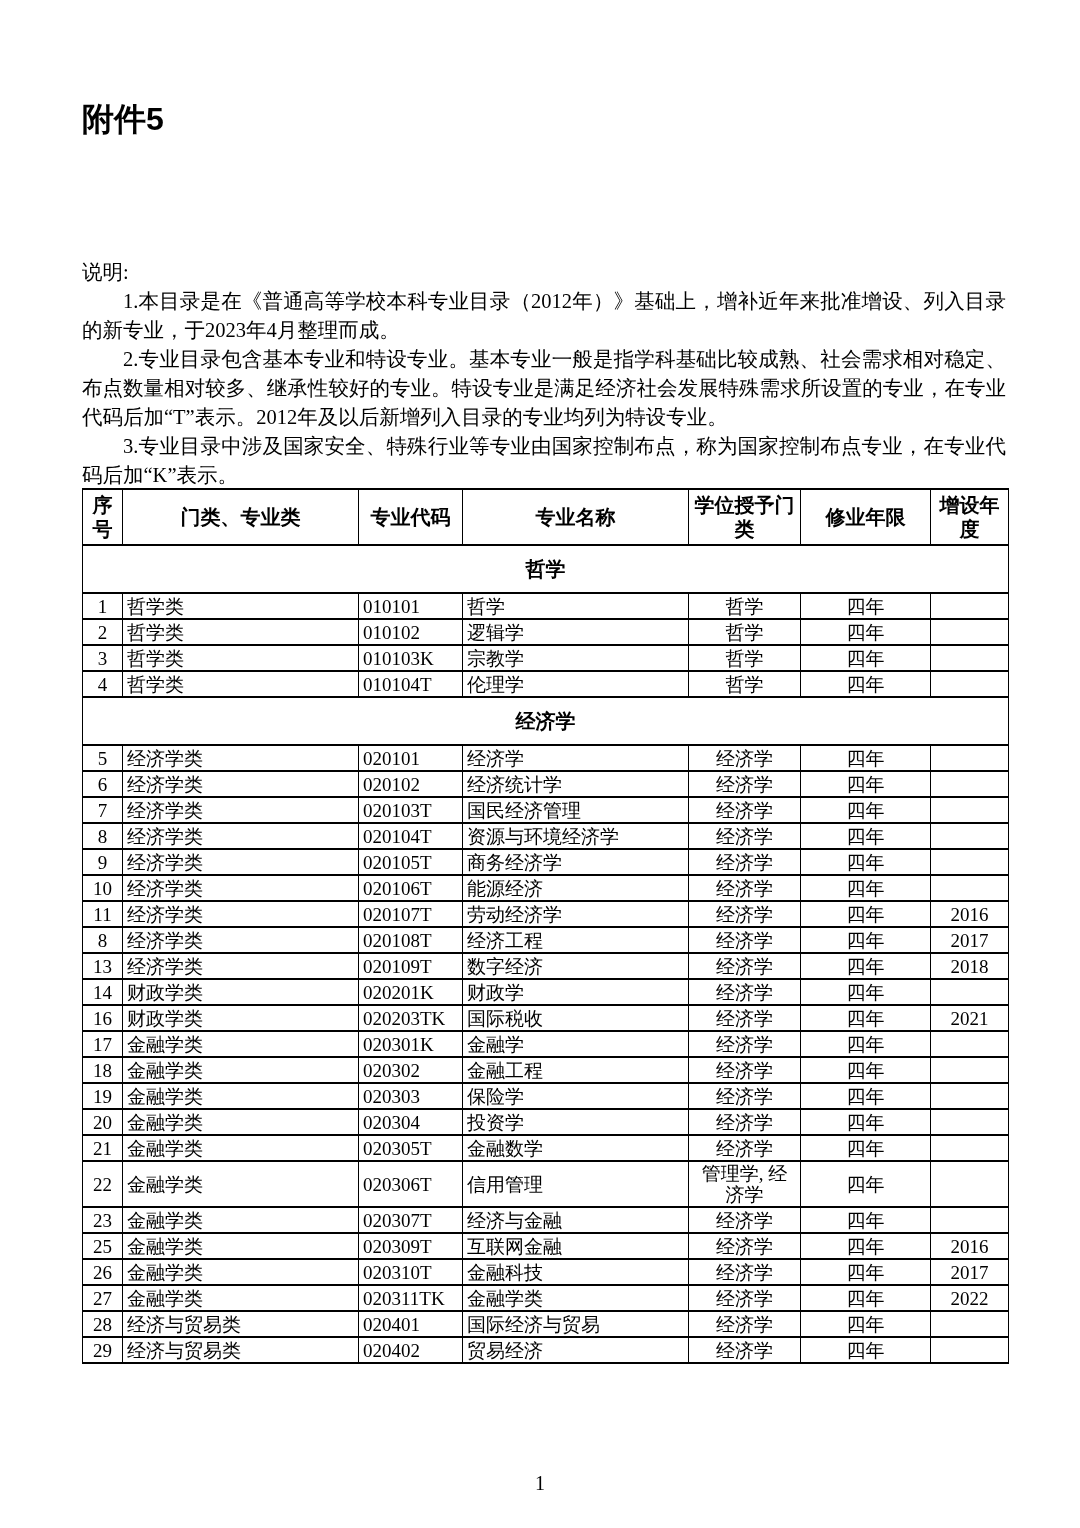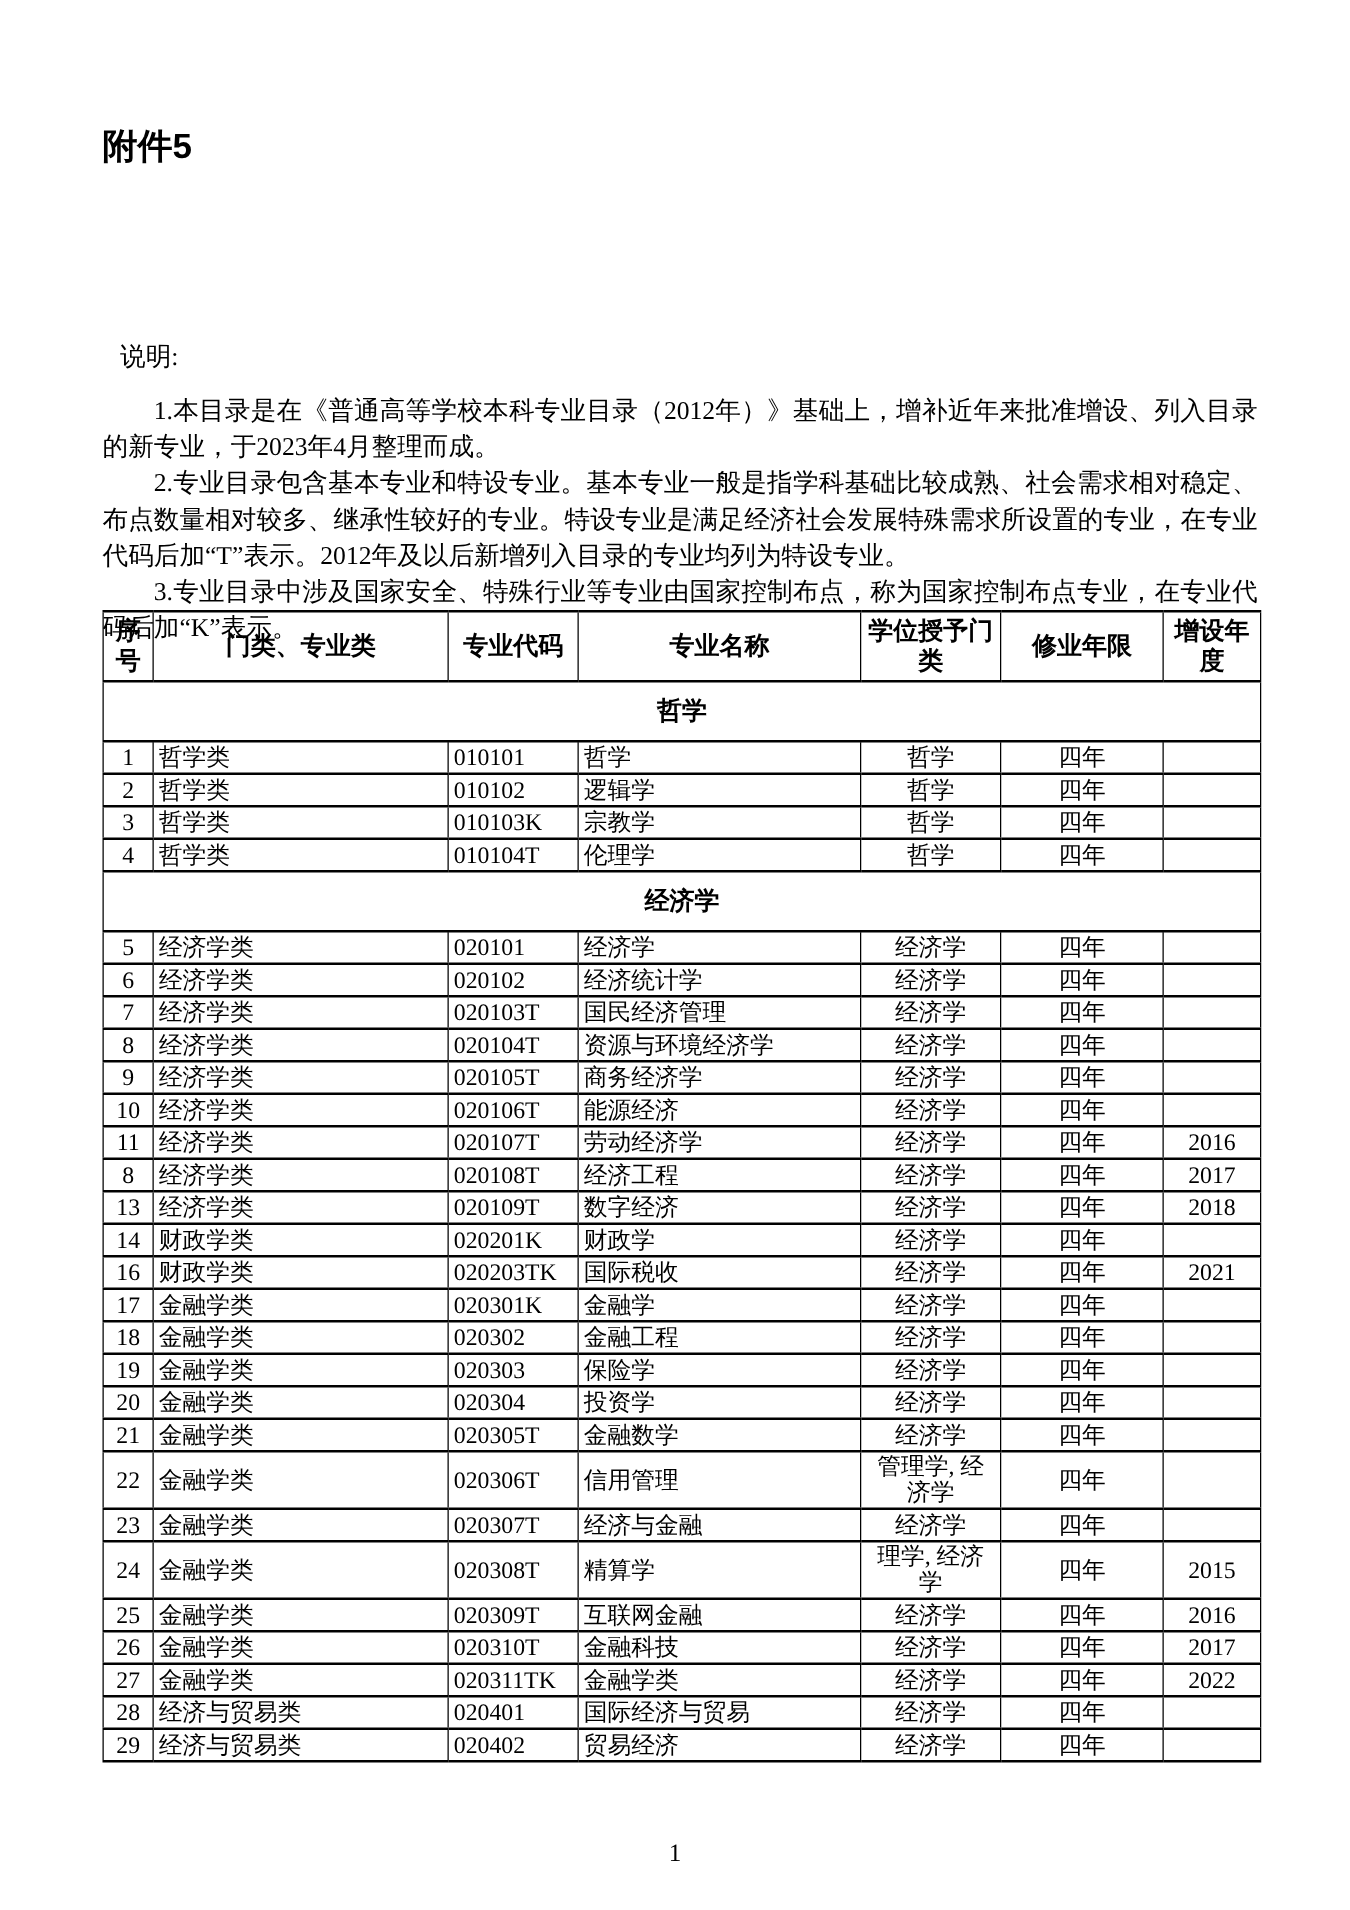--- a/index.html
+++ b/index.html
@@ -14,41 +14,41 @@
     position: relative;
     width: 1080px; height: 1528px;
     background: #fff;
     overflow: hidden;
   }
   .attachment-label {
     position: absolute;
     left: 82px; top: 98px;
     font-family: "Liberation Sans", "DejaVu Sans", sans-serif;
     font-weight: bold;
-    font-size: 28px;
+    font-size: 32px;
   }
   .doc-title {
     position: absolute;
     left: 0; top: 148px;
     width: 1080px;
     text-align: center;
     font-family: "Liberation Sans", "DejaVu Sans", sans-serif;
     font-weight: bold;
     font-size: 41px;
     letter-spacing: 2px;
   }
   .notes {
     position: absolute;
     left: 82px; top: 258px;
     width: 924px;
     font-size: 20.5px;
     line-height: 29px;
     text-align: justify;
   }
-  .notes-heading { margin: 14px; }
+  .notes-heading { margin: 0; }
   .notes p.note { margin: 0; text-indent: 2em; }
   table.catalog {
     position: absolute;
     left: 82px; top: 488px;
     width: 926px;
     border-collapse: collapse;
     table-layout: fixed;
     font-size: 19px;
     padding-left: 48px;
   }
@@ -326,29 +326,20 @@
         <tr class="data-row">
           <td class="c-no">23</td>
           <td class="c-cat">金融学类</td>
           <td class="c-code">020307T</td>
           <td class="c-major">经济与金融</td>
           <td class="c-degree">经济学</td>
           <td class="c-years">四年</td>
           <td class="c-added"></td>
         </tr>
         <tr class="data-row">
-          <td class="c-no">24</td>
-          <td class="c-cat">金融学类</td>
-          <td class="c-code">020308T</td>
-          <td class="c-major">精算学</td>
-          <td class="c-degree">理学, 经济学</td>
-          <td class="c-years">四年</td>
-          <td class="c-added">2015</td>
-        </tr>
-        <tr class="data-row">
           <td class="c-no">25</td>
           <td class="c-cat">金融学类</td>
           <td class="c-code">020309T</td>
           <td class="c-major">互联网金融</td>
           <td class="c-degree">经济学</td>
           <td class="c-years">四年</td>
           <td class="c-added">2016</td>
         </tr>
         <tr class="data-row">
           <td class="c-no">26</td>

